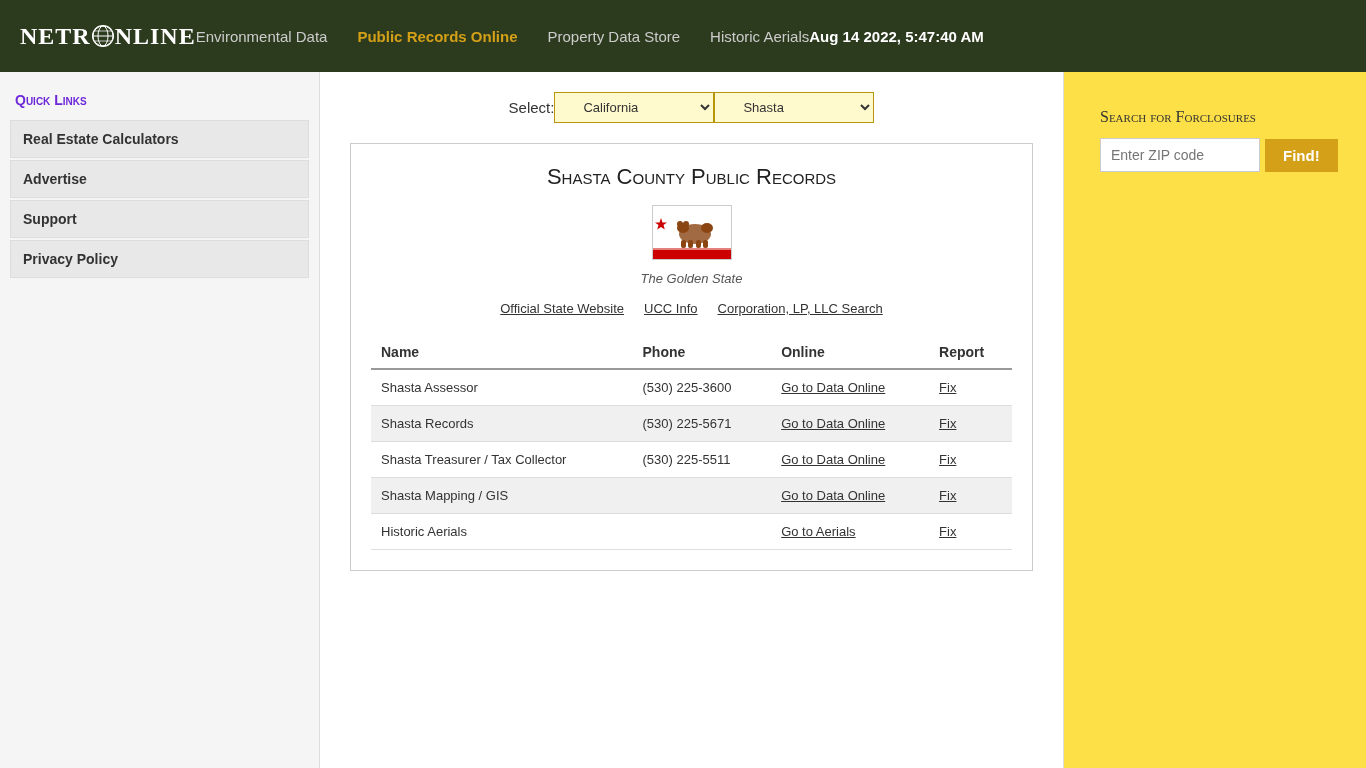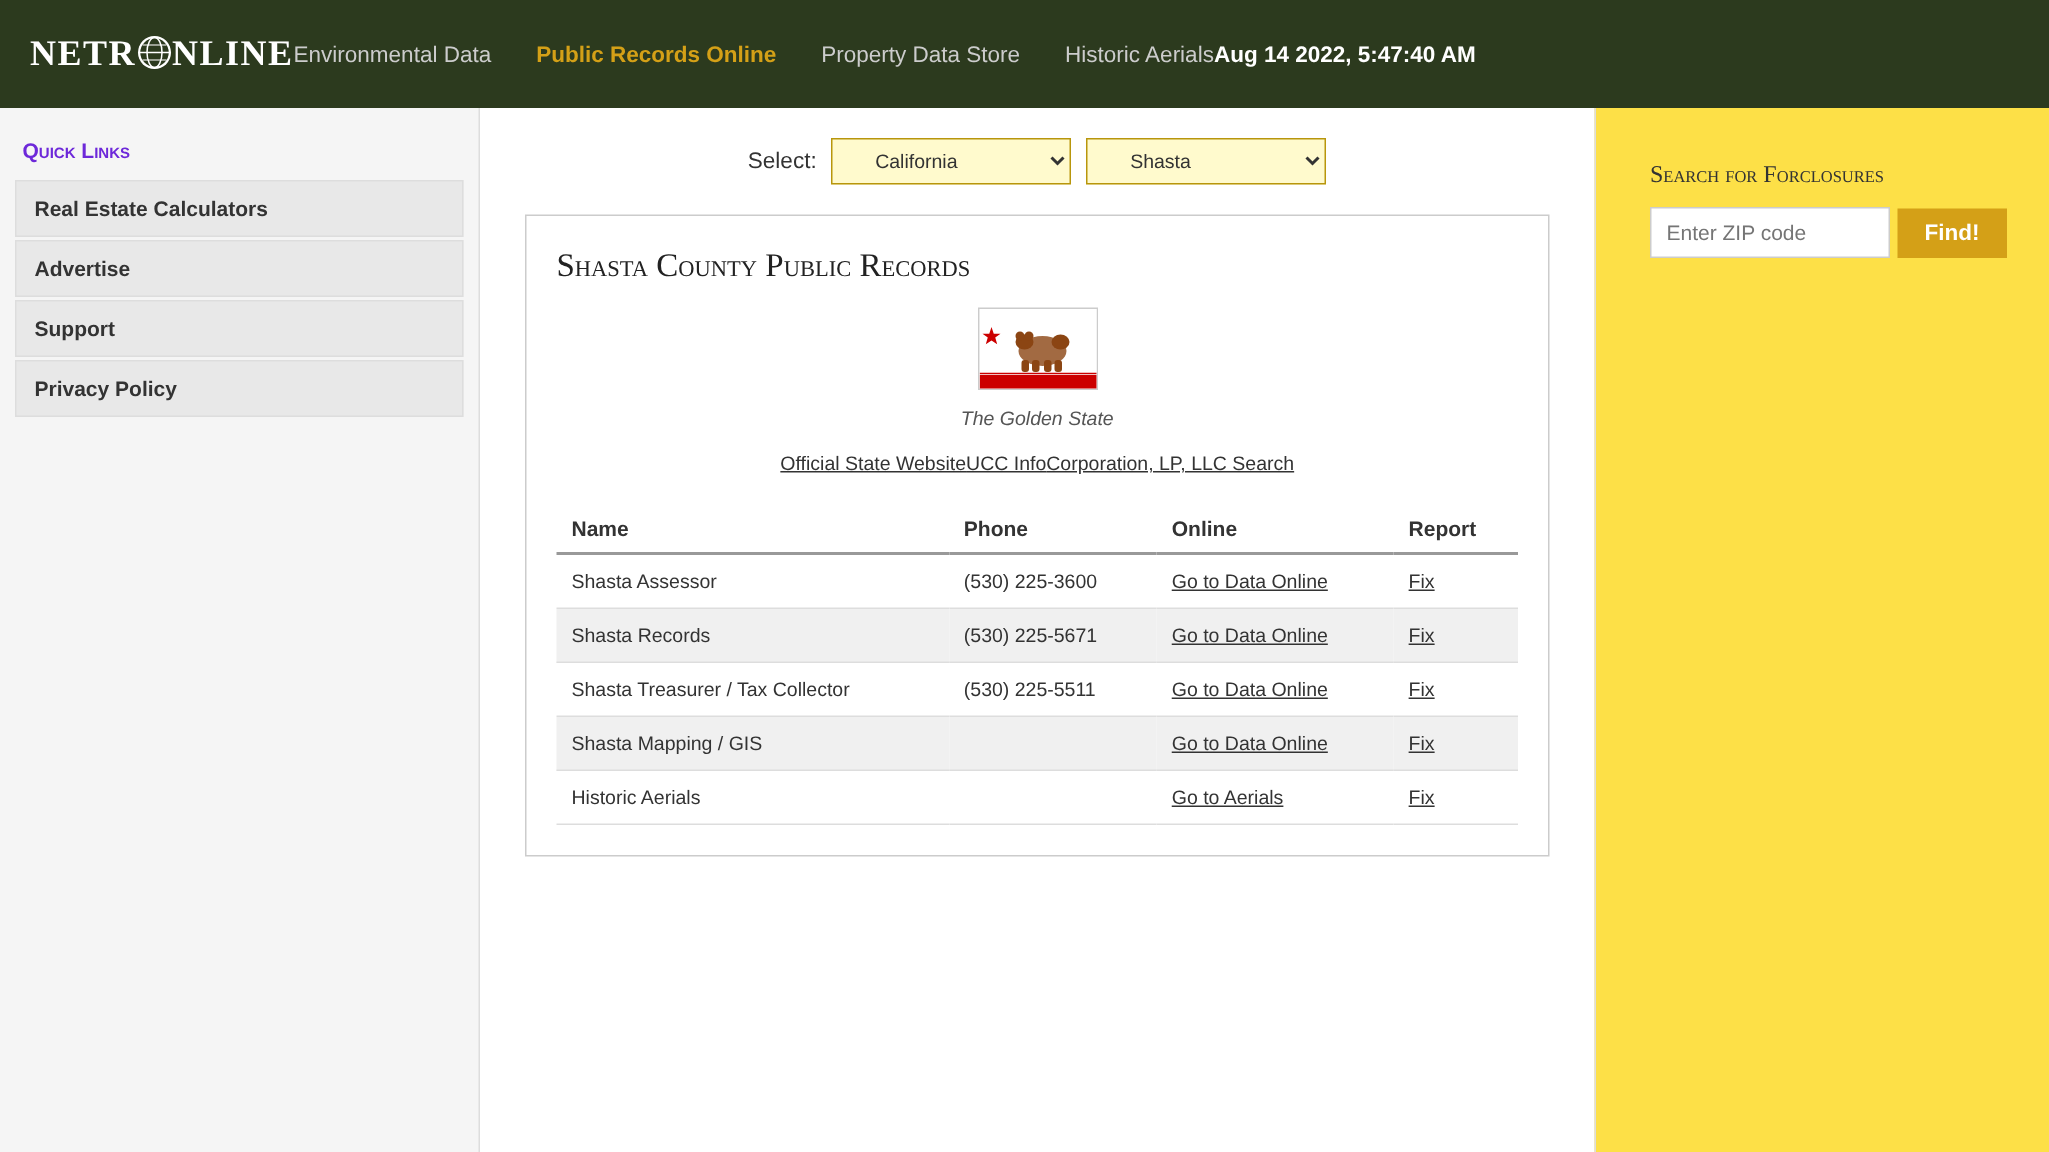--- a/index.html
+++ b/index.html
@@ -82,21 +82,20 @@
     #content {
       flex: 1;
       padding: 20px 30px;
     }
 
     
     #selector-row {
       display: flex;
       align-items: center;
       justify-content: center;
-      gap: 10px;
       margin-bottom: 20px;
     }
     #selector-row label {
       font-size: 15px;
       color: #333;
     }
     .state-select {
       background: #fffacd;
       border: 1px solid #b8960c;
       padding: 6px 24px;
@@ -106,21 +105,22 @@
       min-width: 160px;
     }
 
     
     #county-section {
       border: 1px solid #ccc;
       padding: 20px;
       margin-bottom: 20px;
     }
     #county-title {
-      font-family: Liberation Serif, serif;
+      text-align: center;
+      font-family: Liberation Sans, sans-serif;
       font-size: 22px;
       font-variant: small-caps;
       color: #222;
       margin-bottom: 15px;
     }
     #state-flag-container {
       text-align: center;
       margin-bottom: 8px;
     }
     #state-flag {
@@ -137,20 +137,21 @@
       text-align: center;
       font-style: italic;
       font-size: 13px;
       color: #555;
       margin-bottom: 15px;
     }
     #state-links {
       text-align: center;
       margin-bottom: 20px;
       display: flex;
+      gap: 20px;
       justify-content: center;
     }
     .state-link {
       color: #333;
       text-decoration: underline;
       font-size: 13px;
       cursor: pointer;
     }
 
     

